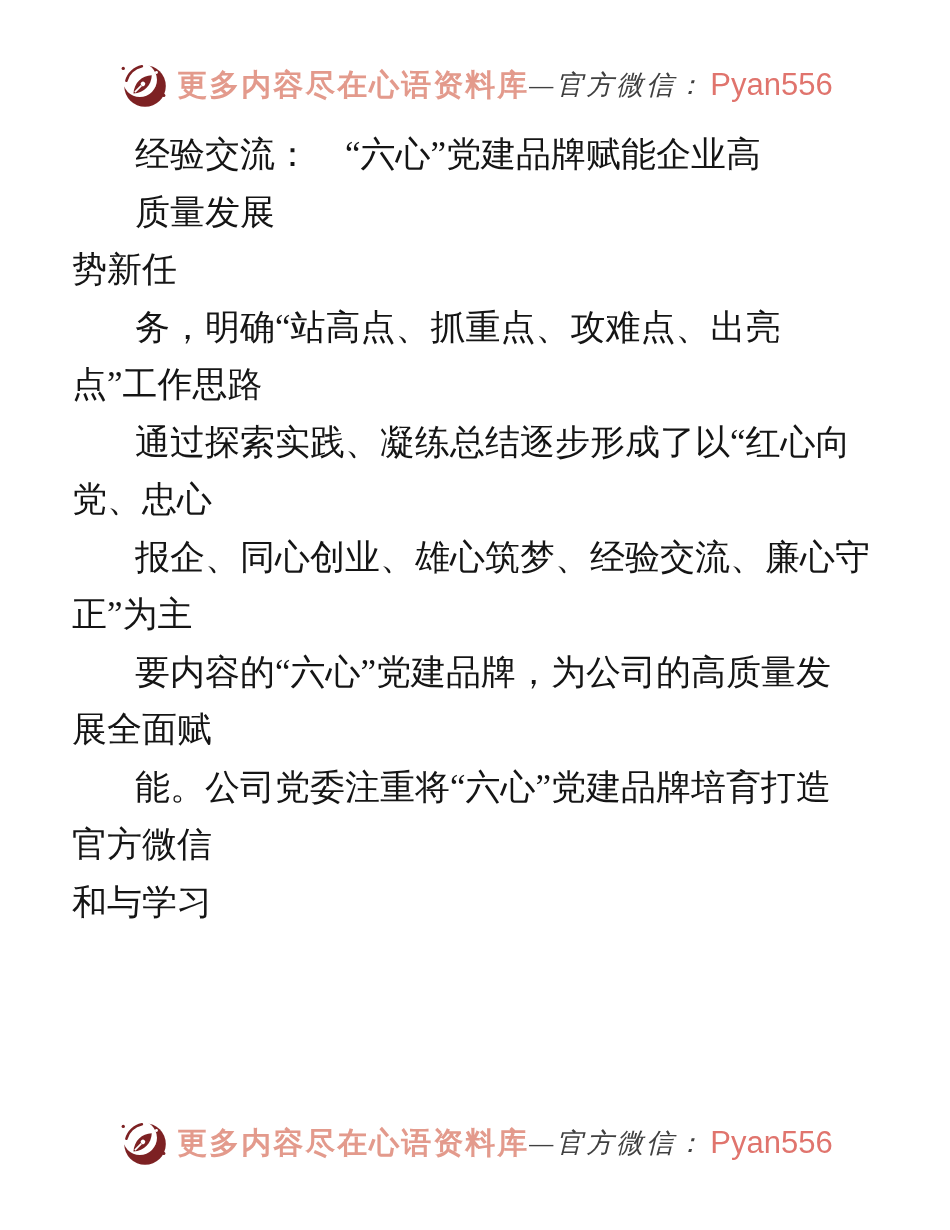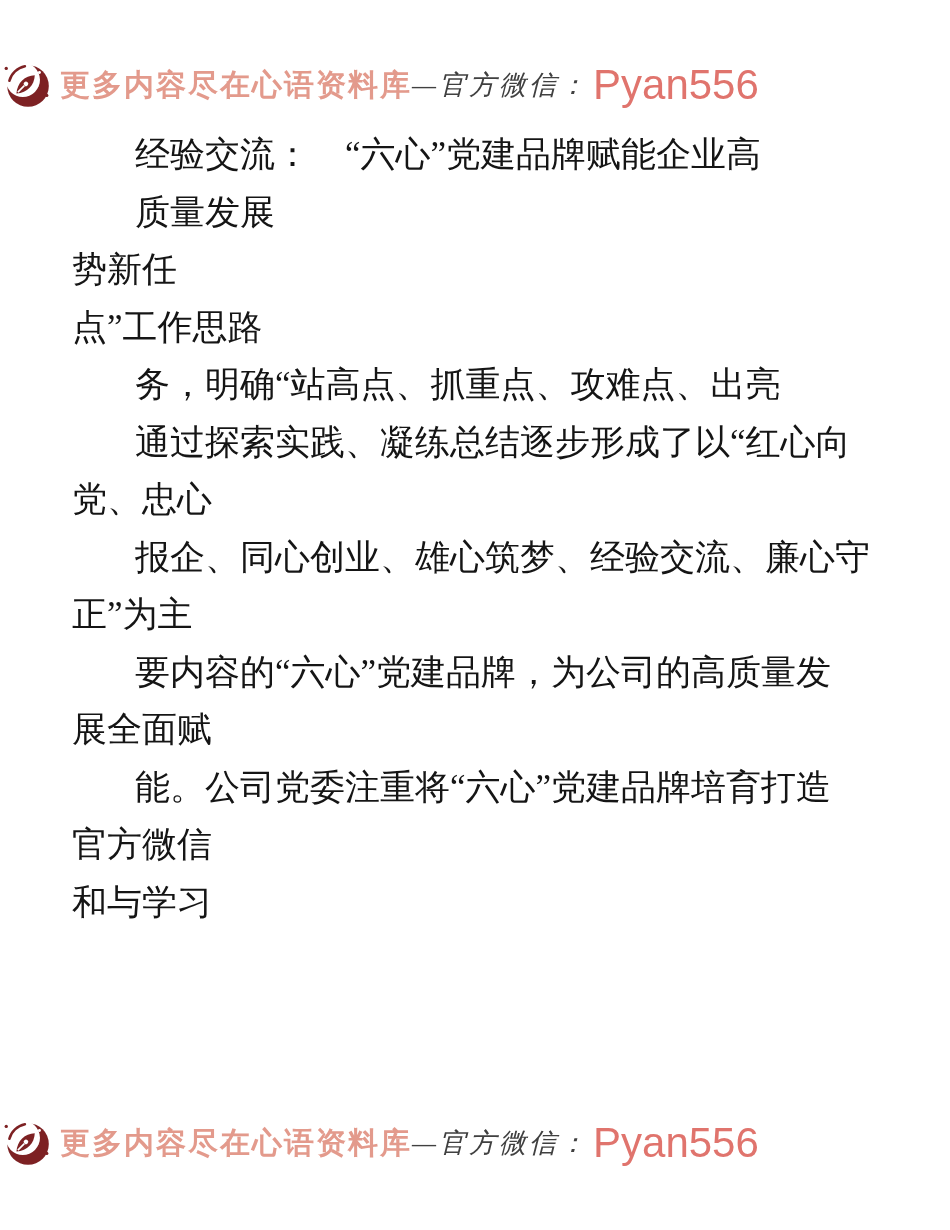--- a/index.html
+++ b/index.html
@@ -12,40 +12,41 @@
     font-family: "Liberation Serif", serif;
   }
 
   
   .banner {
     position: absolute;
     left: 0;
     right: 0;
     display: flex;
     align-items: center;
+    justify-content: center;
     white-space: nowrap;
   }
   .banner.header { top: 58px; }
   .banner.footer { top: 1116px; }
   .logo-icon { width: 54px; height: 54px; margin-right: 6px; flex: 0 0 auto; }
   .brand-text {
     color: #e39a8c;
     font-size: 30px;
     letter-spacing: 2px;
     font-weight: 600;
   }
   .wechat-label {
     color: #404040;
     font-size: 27px;
     letter-spacing: 3px;
     font-style: italic;
   }
   .wechat-id {
     color: #e0746d;
-    font-size: 42px;
+    font-size: 31px;
     font-family: "Liberation Sans", sans-serif;
     margin-left: 4px;
   }
 
   
   .doc {
     position: absolute;
     top: 126px;
     left: 72px;
     right: 40px;
@@ -79,22 +80,22 @@
   </svg>
   <span class="brand-text">更多内容尽在心语资料库</span>
   <span class="wechat-label">—官方微信：</span>
   <span class="wechat-id">Pyan556</span>
 </div>
 
 <div class="doc">
   <div class="doc-line indent">经验交流：　“六心”党建品牌赋能企业高</div>
   <div class="doc-line indent">质量发展</div>
   <div class="doc-line">势新任</div>
+  <div class="doc-line indent">务，明确“站高点、抓重点、攻难点、出亮</div>
   <div class="doc-line">点”工作思路</div>
-  <div class="doc-line indent">务，明确“站高点、抓重点、攻难点、出亮</div>
   <div class="doc-line indent">通过探索实践、凝练总结逐步形成了以“红心向</div>
   <div class="doc-line">党、忠心</div>
   <div class="doc-line indent">报企、同心创业、雄心筑梦、经验交流、廉心守</div>
   <div class="doc-line">正”为主</div>
   <div class="doc-line indent">要内容的“六心”党建品牌，为公司的高质量发</div>
   <div class="doc-line">展全面赋</div>
   <div class="doc-line indent">能。公司党委注重将“六心”党建品牌培育打造</div>
   <div class="doc-line">官方微信</div>
   <div class="doc-line">和与学习</div>
 </div>

